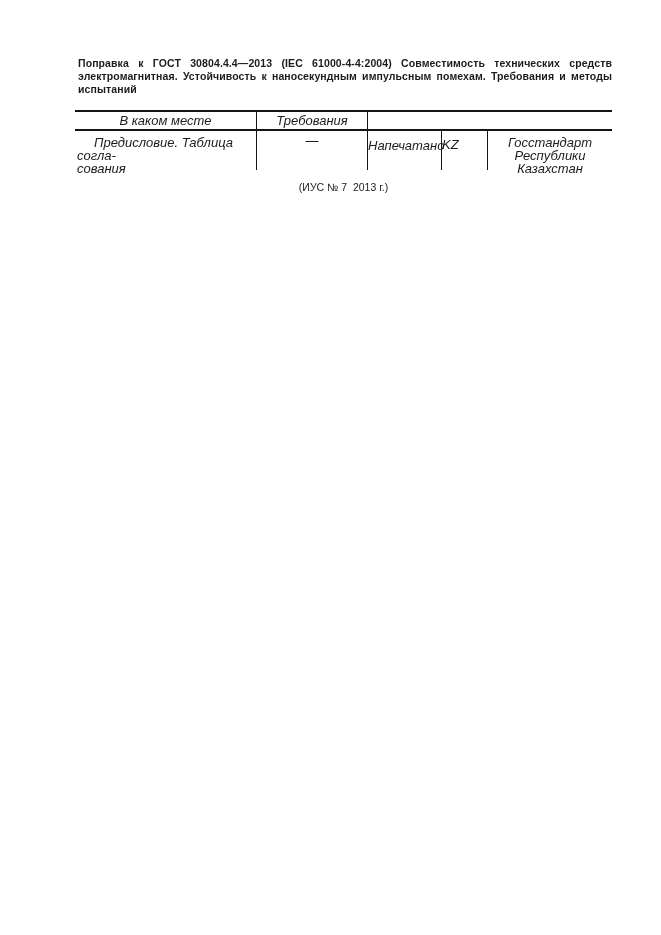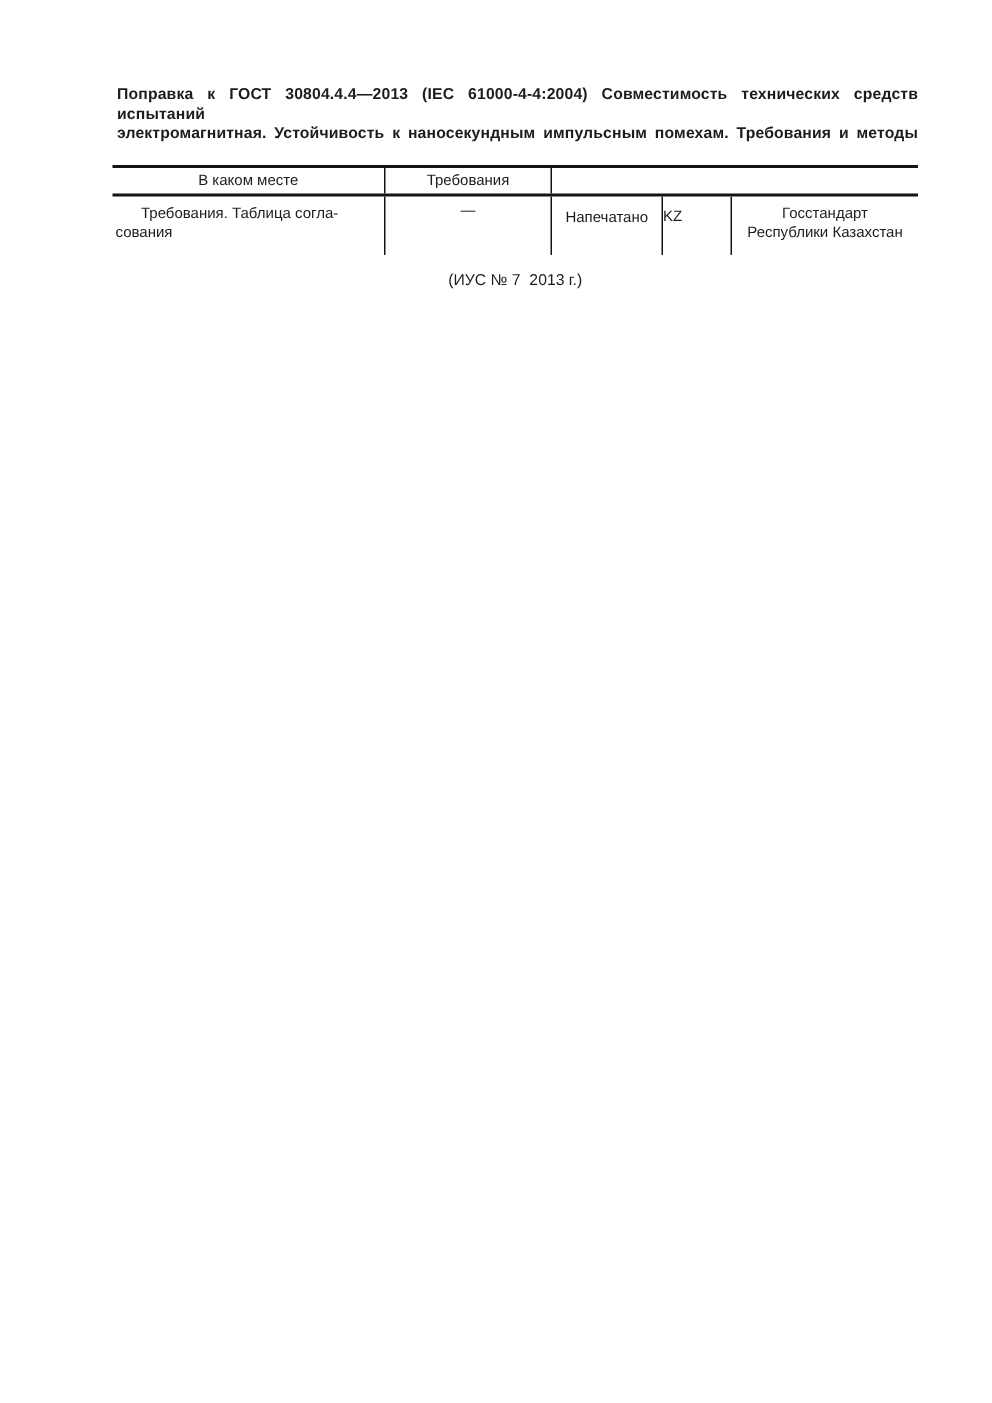--- a/index.html
+++ b/index.html
@@ -28,21 +28,21 @@
     position: absolute; left: 78px; top: 57px; width: 534px;
     font-weight: 700; font-size: 10.5px; line-height: 13px;
     letter-spacing: 0.1px;
   }
   .title-line { text-align: justify; }
   .title-line.force-just { text-align-last: justify; }
 
   
   .corr-table {
     position: absolute; left: 75px; top: 110px; width: 537px;
-    font-size: 10px; line-height: 12px;
+    font-size: 13px; line-height: 12px; font-style: italic;
   }
   .thead-row {
     display: flex;
     border-top: 2px solid var(--border);
     border-bottom: 2px solid var(--border);
     height: 21px;
     align-items: center;
   }
   .th {
     text-align: center; font-weight: 400;
@@ -83,31 +83,31 @@
     white-space: pre;
   }
 </style>
 </head>
 <body>
 
 <div class="doc-page">
 
   <div class="title-block">
     <div class="title-line force-just">Поправка к ГОСТ 30804.4.4—2013 (IEC 61000-4-4:2004) Совместимость технических средств</div>
+    <div class="title-line force-just">электромагнитная. Устойчивость к наносекундным импульсным помехам. Требования и методы</div>
     <div class="title-line">испытаний</div>
-    <div class="title-line force-just">электромагнитная. Устойчивость к наносекундным импульсным помехам. Требования и методы</div>
   </div>
 
   <div class="corr-table">
     <div class="thead-row">
       <div class="th th-location">В каком месте</div>
       <div class="th th-printed">Требования</div>
     </div>
     <div class="tbody-row">
-      <div class="td td-location"><span>Требования. Таблица согла-</span><br><span>сования</span></div>
+      <div class="td td-location"><span>Предисловие. Таблица согла-</span><br><span>сования</span></div>
       <div class="td td-printed">—</div>
       <div class="td td-shouldbe">
         <div class="sub-country">Напечатано</div>
         <div class="sub-code">KZ</div>
         <div class="sub-authority"><span>Госстандарт</span><br><span>Республики Казахстан</span></div>
       </div>
     </div>
   </div>
 
   <div class="ius-note">(ИУС № 7  2013 г.)</div>

